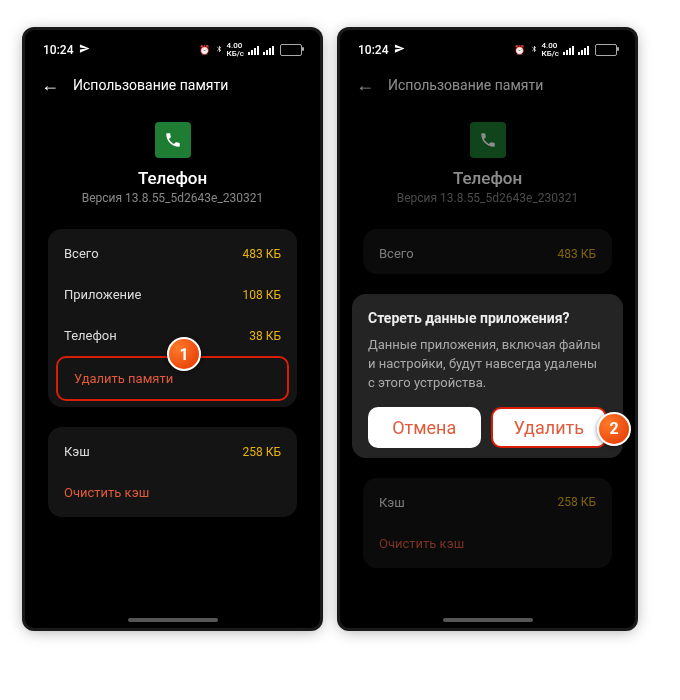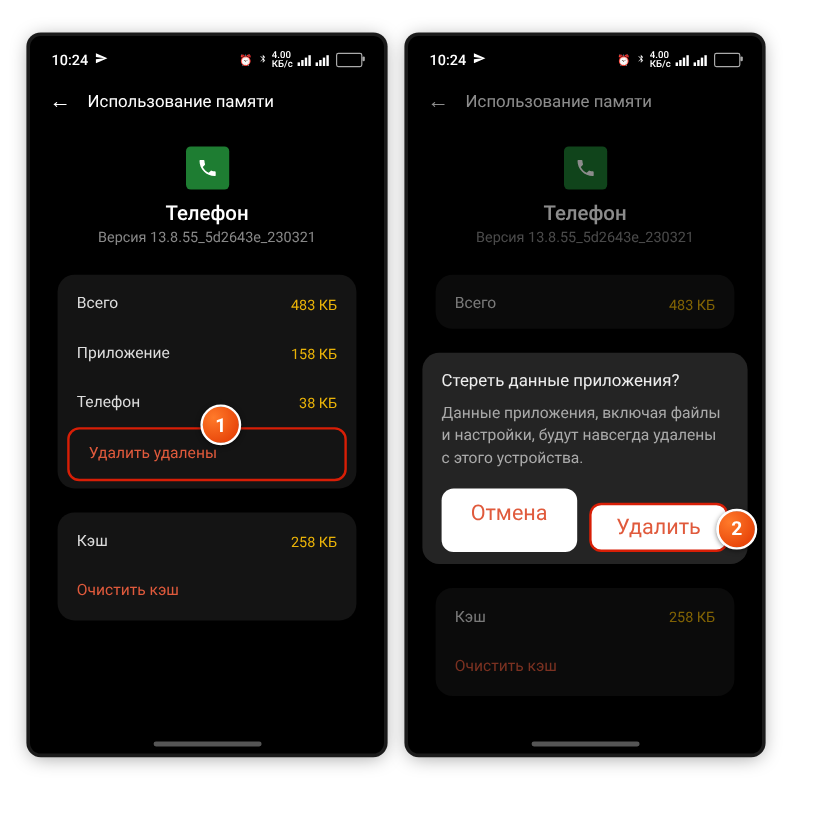--- a/index.html
+++ b/index.html
@@ -90,33 +90,32 @@
     margin: 0 8px 2px 8px;
   }
 
   .dialog-card {
     background:#242424;
     border-radius:14px;
     margin:10px 12px;
     padding: 16px 16px 10px 16px;
     position:relative;
   }
-  .dialog-title{font-size:14px;text-align:left;margin-bottom:10px;color:#eee;font-weight:400;}
+  .dialog-title{font-size:14px;text-align:left;margin-bottom:10px;color:#eee;font-weight:700;}
   .dialog-body{font-size:13px;color:#aaa;line-height:1.45;margin-bottom:14px;}
   .dialog-buttons{display:flex;gap:10px;}
   .dialog-btn{
     flex:1;text-align:center;padding:10px 0;font-size:18px;
     border-radius:10px; background:#ffffff;
   }
   .dialog-btn.cancel{color:#e05a3c;}
   .dialog-btn.confirm{color:#e05a3c;}
   .dialog-btn.confirm.highlighted{
     border:2.5px solid #d81e06;
     padding:8px 0;
-    margin-top:12px;
   }
 
   .step-badge {
     position:absolute;
     width:30px;height:30px;border-radius:50%;
     background:radial-gradient(circle at 30% 30%, #ff7a2a, #e13500);
     border:2px solid #fff;
     box-shadow:0 1px 4px rgba(0,0,0,0.5);
     display:flex;align-items:center;justify-content:center;
     font-weight:700;font-size:16px;color:#fff;
@@ -180,27 +179,27 @@
     <div class="app-version">Версия 13.8.55_5d2643e_230321</div>
   </div>
 
   <div class="card" style="position:relative;">
     <div class="row">
       <span class="label">Всего</span>
       <span class="value">483 КБ</span>
     </div>
     <div class="row">
       <span class="label">Приложение</span>
-      <span class="value">158 КБ</span>
+      <span class="value">108 КБ</span>
     </div>
     <div class="row">
       <span class="label">Телефон</span>
       <span class="value">38 КБ</span>
     </div>
-    <div class="action-row highlight-red">Удалить удалены</div>
+    <div class="action-row highlight-red">Удалить памяти</div>
     <div class="step-badge" style="top:108px;right:96px;">1</div>
   </div>
 
   <div class="card">
     <div class="row">
       <span class="label">Кэш</span>
       <span class="value">258 КБ</span>
     </div>
     <div class="action-row">Очистить кэш</div>
   </div>

